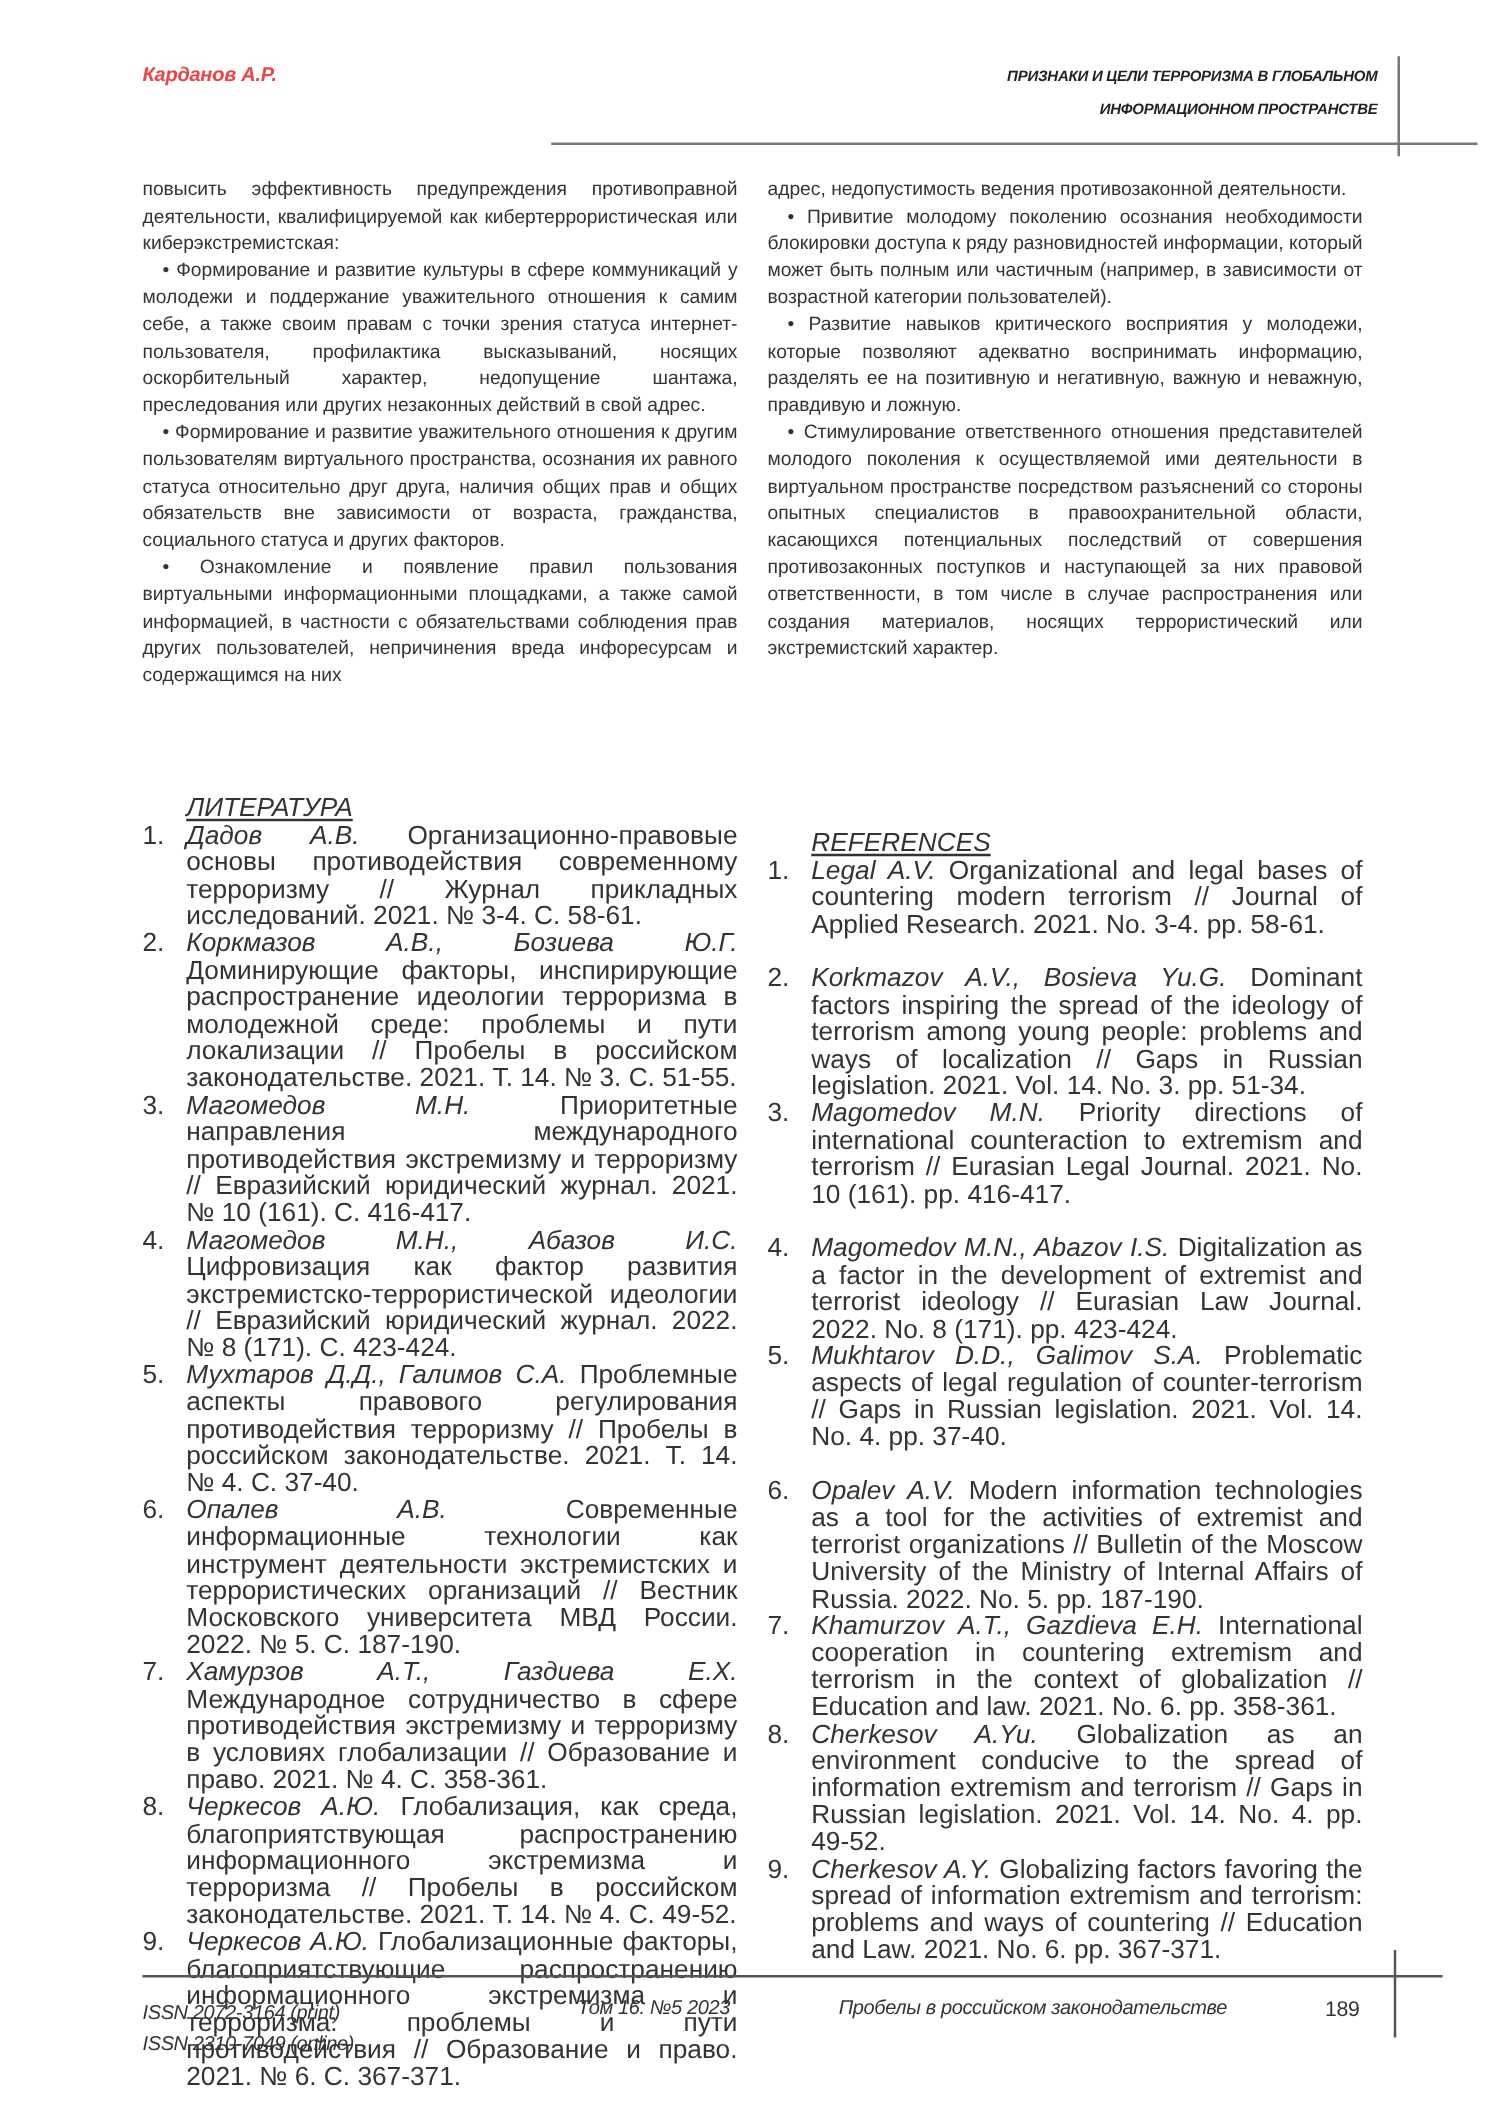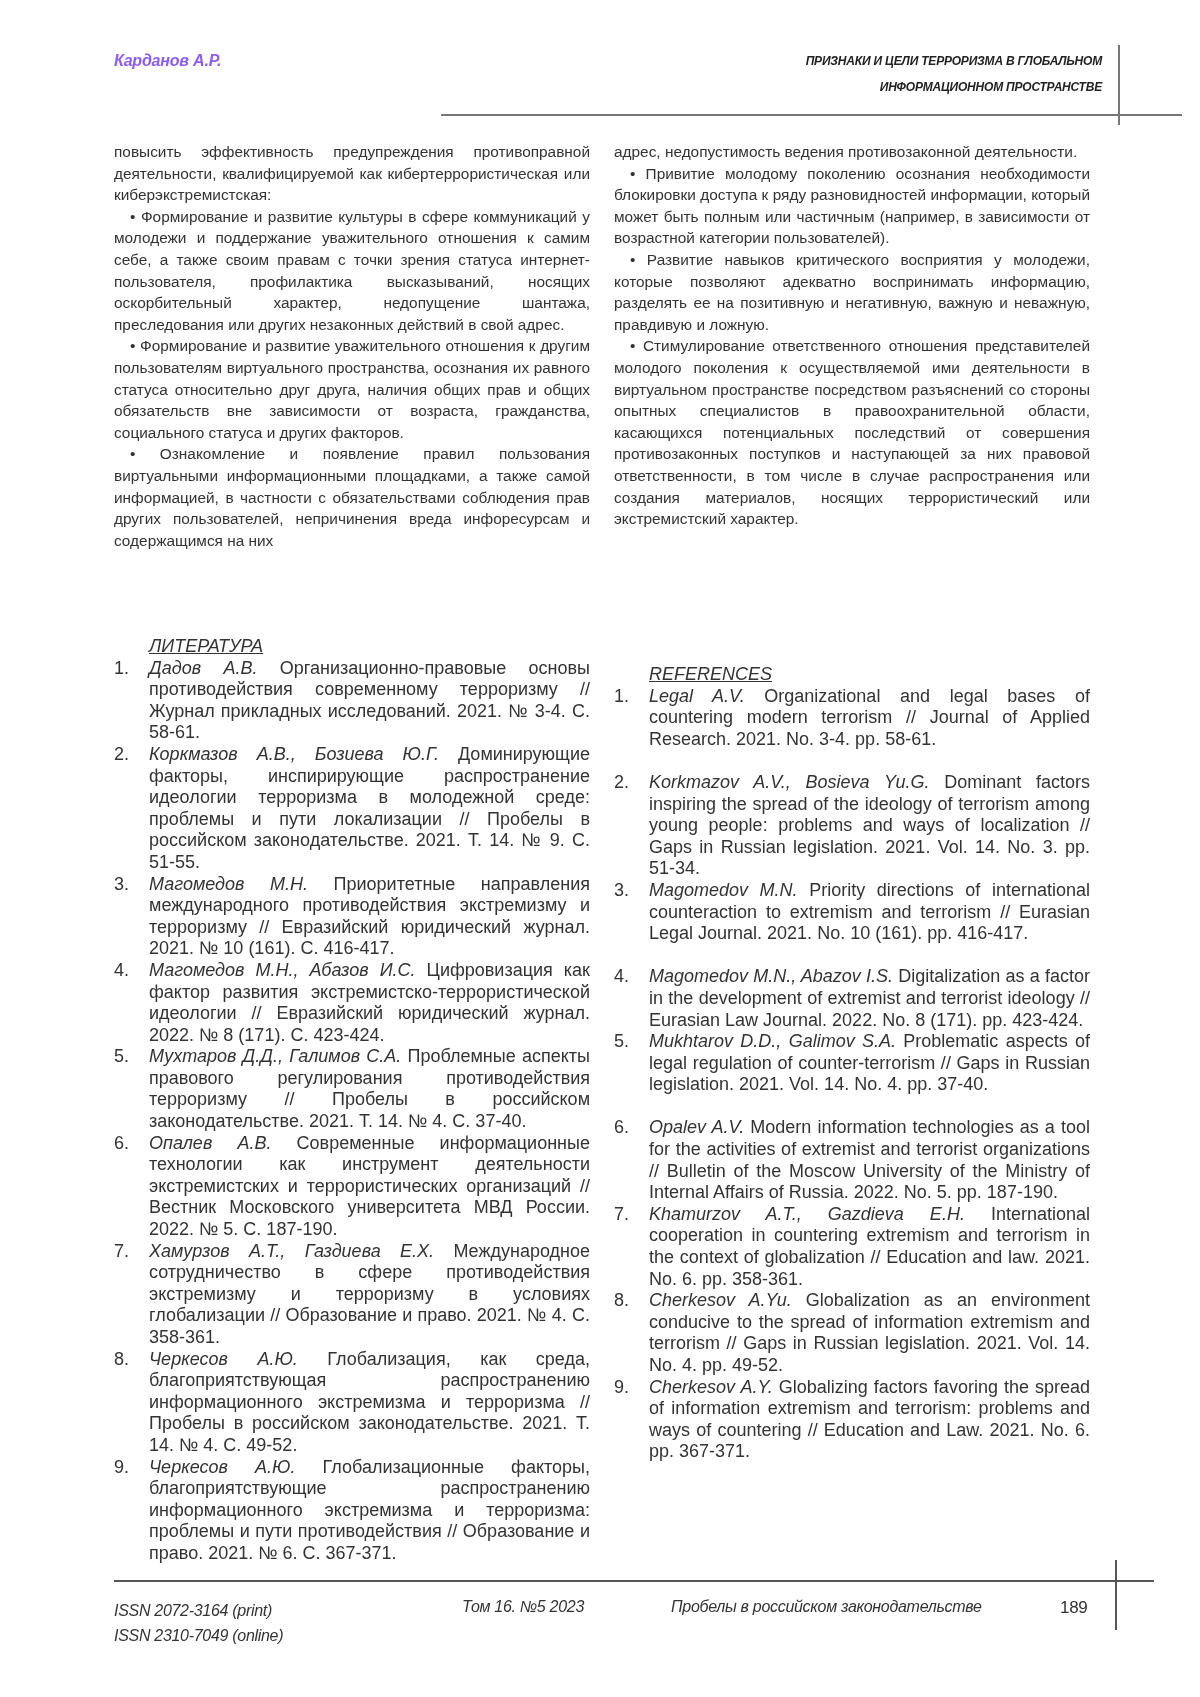--- a/index.html
+++ b/index.html
@@ -1,34 +1,34 @@
 <!DOCTYPE html>
 <html><head>
   <meta charset="utf-8">
   <style>
     html, body { margin: 0; padding: 0; background: #ffffff; }
     body { width: 1200px; height: 1697px; position: relative; overflow: hidden;
            font-family: "Liberation Sans", sans-serif; color: #2b2b2b; }
 
     .hdr-author { position: absolute; left: 114px; top: 52px; font-size: 16px;
-                  font-weight: bold; font-style: italic; color: #8b5cf6; letter-spacing: -0.2px; }
+                  font-weight: bold; font-style: italic; color: #ef4444; letter-spacing: -0.2px; }
     .hdr-title { position: absolute; right: 98px; top: 48px; text-align: right;
                  font-size: 12px; font-weight: bold; font-style: italic; line-height: 26px;
                  color: #222; letter-spacing: -0.2px; }
     .hdr-hline { position: absolute; left: 441px; top: 114px; width: 741px; height: 2px; background: #777; }
     .hdr-vline { position: absolute; left: 1118px; top: 45px; width: 2px; height: 80px; background: #777; }
 
     .col { position: absolute; width: 476px; font-size: 15.4px; line-height: 21.6px;
            text-align: justify; color: #333; }
     .col p { margin: 0; }
     .col p.bullet { text-indent: 16px; }
     .col-left { left: 114px; top: 141px; }
     .col-right { left: 614px; top: 141px; }
 
-    .refs { position: absolute; width: 476px; font-size: 18px; line-height: 21.6px; color: #333; }
+    .refs { position: absolute; width: 476px; font-size: 21px; line-height: 21.6px; color: #333; }
     .refs-left { left: 114px; top: 636px; }
     .refs-right { left: 614px; top: 636px; margin-top: 28px; }
     .refs-heading { margin-left: 35px; font-style: italic; text-decoration: underline; color: #333; }
     .ref-item { display: flex; text-align: justify; }
     .ref-num { width: 35px; flex: 0 0 35px; }
     .ref-body { flex: 1; }
     .ref-author { font-style: italic; }
     .gap { margin-top: 21.6px; }
 
     .ftr-hline { position: absolute; left: 114px; top: 1580px; width: 1040px; height: 2px; background: #555; }
@@ -64,21 +64,21 @@
 </div>
 
 <div class="refs refs-left">
   <div class="refs-heading">ЛИТЕРАТУРА</div>
   <div class="ref-item">
       <span class="ref-num">1.</span>
       <span class="ref-body"><span class="ref-author">Дадов А.В.</span><span> Организационно-правовые основы противодействия современному терроризму // Журнал прикладных исследований. 2021. № 3-4. С. 58-61.</span></span>
     </div>
   <div class="ref-item">
       <span class="ref-num">2.</span>
-      <span class="ref-body"><span class="ref-author">Коркмазов А.В., Бозиева Ю.Г.</span><span> Доминирующие факторы, инспирирующие распространение идеологии терроризма в молодежной среде: проблемы и пути локализации // Пробелы в российском законодательстве. 2021. Т. 14. № 9. С. 51-55.</span></span>
+      <span class="ref-body"><span class="ref-author">Коркмазов А.В., Бозиева Ю.Г.</span><span> Доминирующие факторы, инспирирующие распространение идеологии терроризма в молодежной среде: проблемы и пути локализации // Пробелы в российском законодательстве. 2021. Т. 14. № 3. С. 51-55.</span></span>
     </div>
   <div class="ref-item">
       <span class="ref-num">3.</span>
       <span class="ref-body"><span class="ref-author">Магомедов М.Н.</span><span> Приоритетные направления международного противодействия экстремизму и терроризму // Евразийский юридический журнал. 2021. № 10 (161). С. 416-417.</span></span>
     </div>
   <div class="ref-item">
       <span class="ref-num">4.</span>
       <span class="ref-body"><span class="ref-author">Магомедов М.Н., Абазов И.С.</span><span> Цифровизация как фактор развития экстремистско-террористической идеологии // Евразийский юридический журнал. 2022. № 8 (171). С. 423-424.</span></span>
     </div>
   <div class="ref-item">

